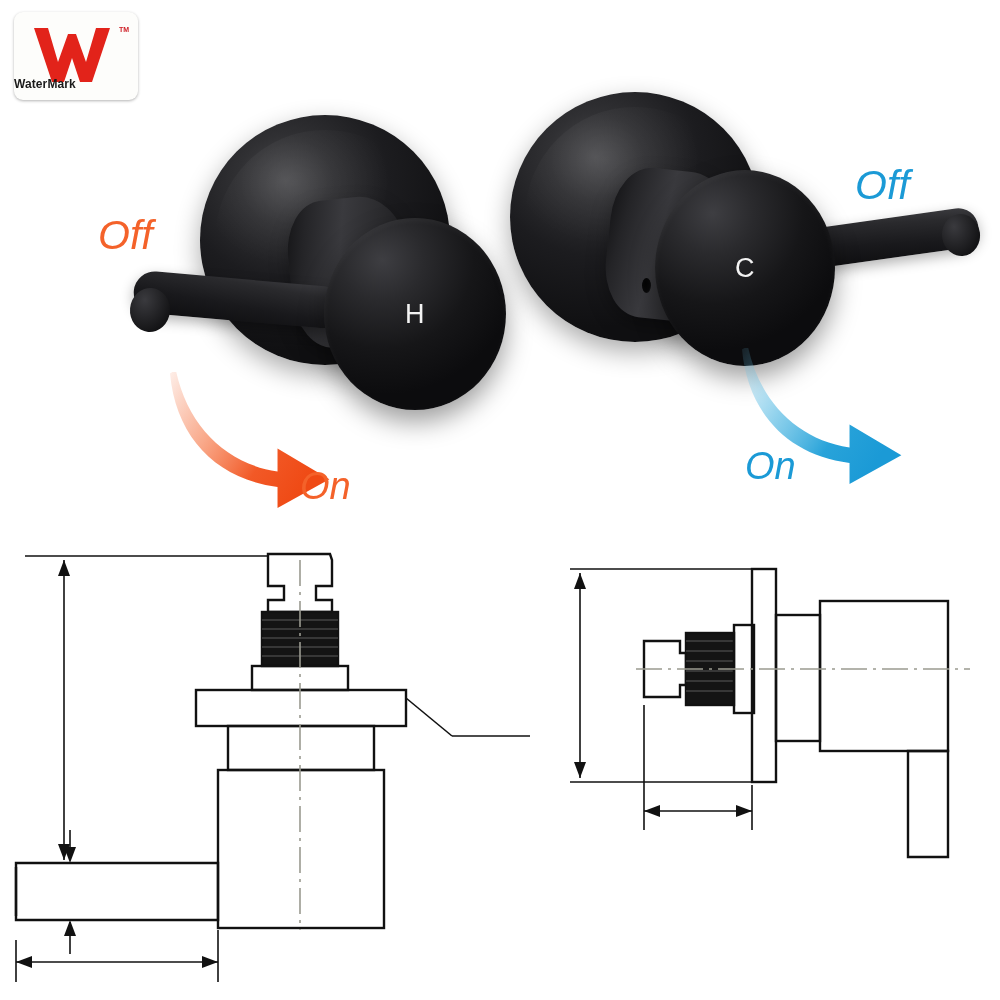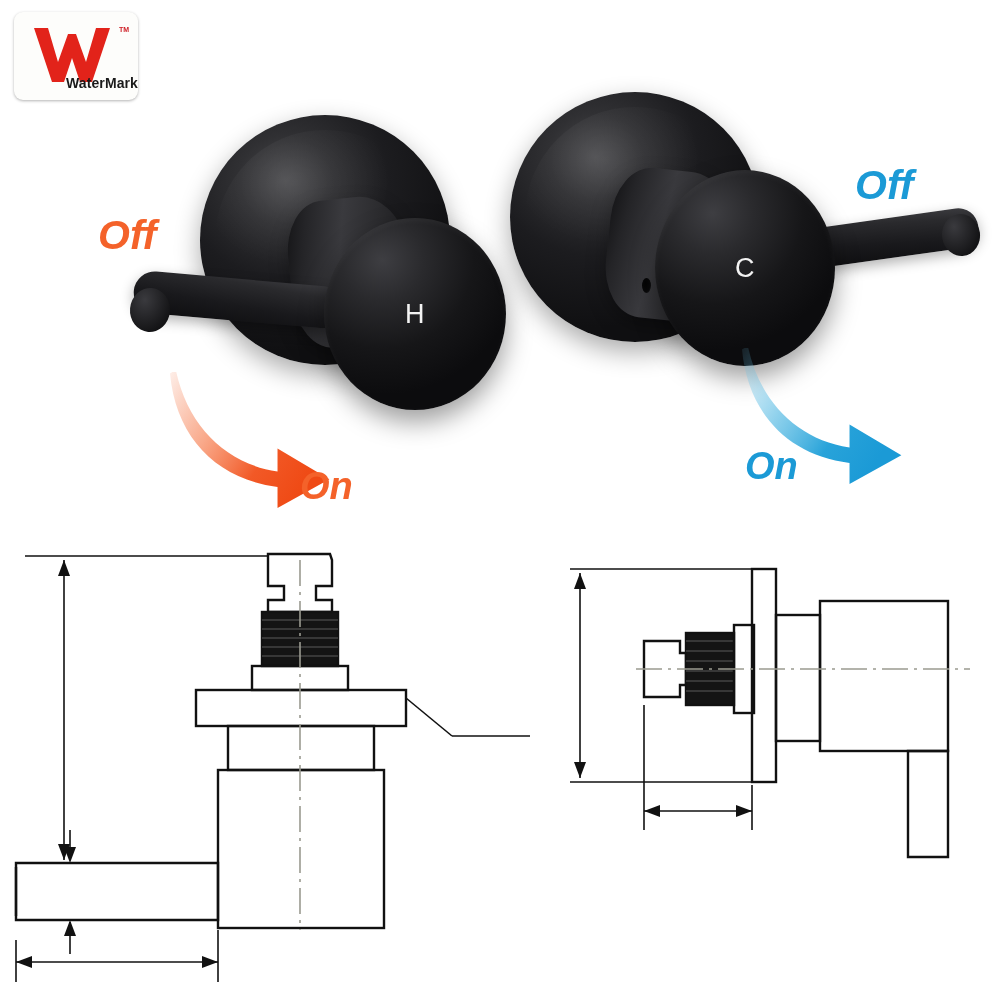--- a/index.html
+++ b/index.html
@@ -13,22 +13,22 @@
   #stage{position:relative;width:1000px;height:1000px;}
 
   
   .wm-badge{
     position:absolute;left:14px;top:12px;width:124px;height:88px;
     background:#fdfdfb;border-radius:9px;
     box-shadow:0 1px 3px rgba(0,0,0,.30);
   }
   .wm-badge .wm-svg{position:absolute;left:0;top:0;}
   .wm-text{
-    position:absolute;left:0;right:0;bottom:9px;text-align:right;
-    font-size:14px;font-weight:bold;color:#1a1a1a;letter-spacing:.1px;
+    position:absolute;left:0;right:0;bottom:9px;text-align:left;
+    font-size:12px;font-weight:bold;color:#1a1a1a;letter-spacing:.1px;
   }
   .wm-tm{
     position:absolute;right:9px;top:14px;font-size:7px;color:#cf2027;font-weight:bold;
   }
 
   
   .photo{position:absolute;left:0;top:0;width:1000px;height:530px;}
 
   .tap{position:absolute;}
 
@@ -79,21 +79,21 @@
   }
   
   .pinhole{
     position:absolute;width:9px;height:15px;border-radius:50%;
     background:radial-gradient(ellipse at 42% 34%, #000 0%, #050506 60%, #1e1e21 100%);
     opacity:.95;
   }
 
   
   .lbl{
-    position:absolute;font-style:italic;font-weight:bold;
+    position:absolute;font-style:italic;font-weight:normal;
     font-family:"Liberation Sans", sans-serif;
     white-space:nowrap;user-select:none;
   }
   .lbl-off-h{font-size:41px;color:#F4622A;left:98px;top:212px;}
   .lbl-on-h{font-size:38px;color:#F4622A;left:300px;top:465px;}
   .lbl-off-c{font-size:41px;color:#1B9AD6;left:855px;top:162px;}
   .lbl-on-c{font-size:38px;color:#1B9AD6;left:745px;top:445px;}
 
   .arrow-svg{position:absolute;}
 

